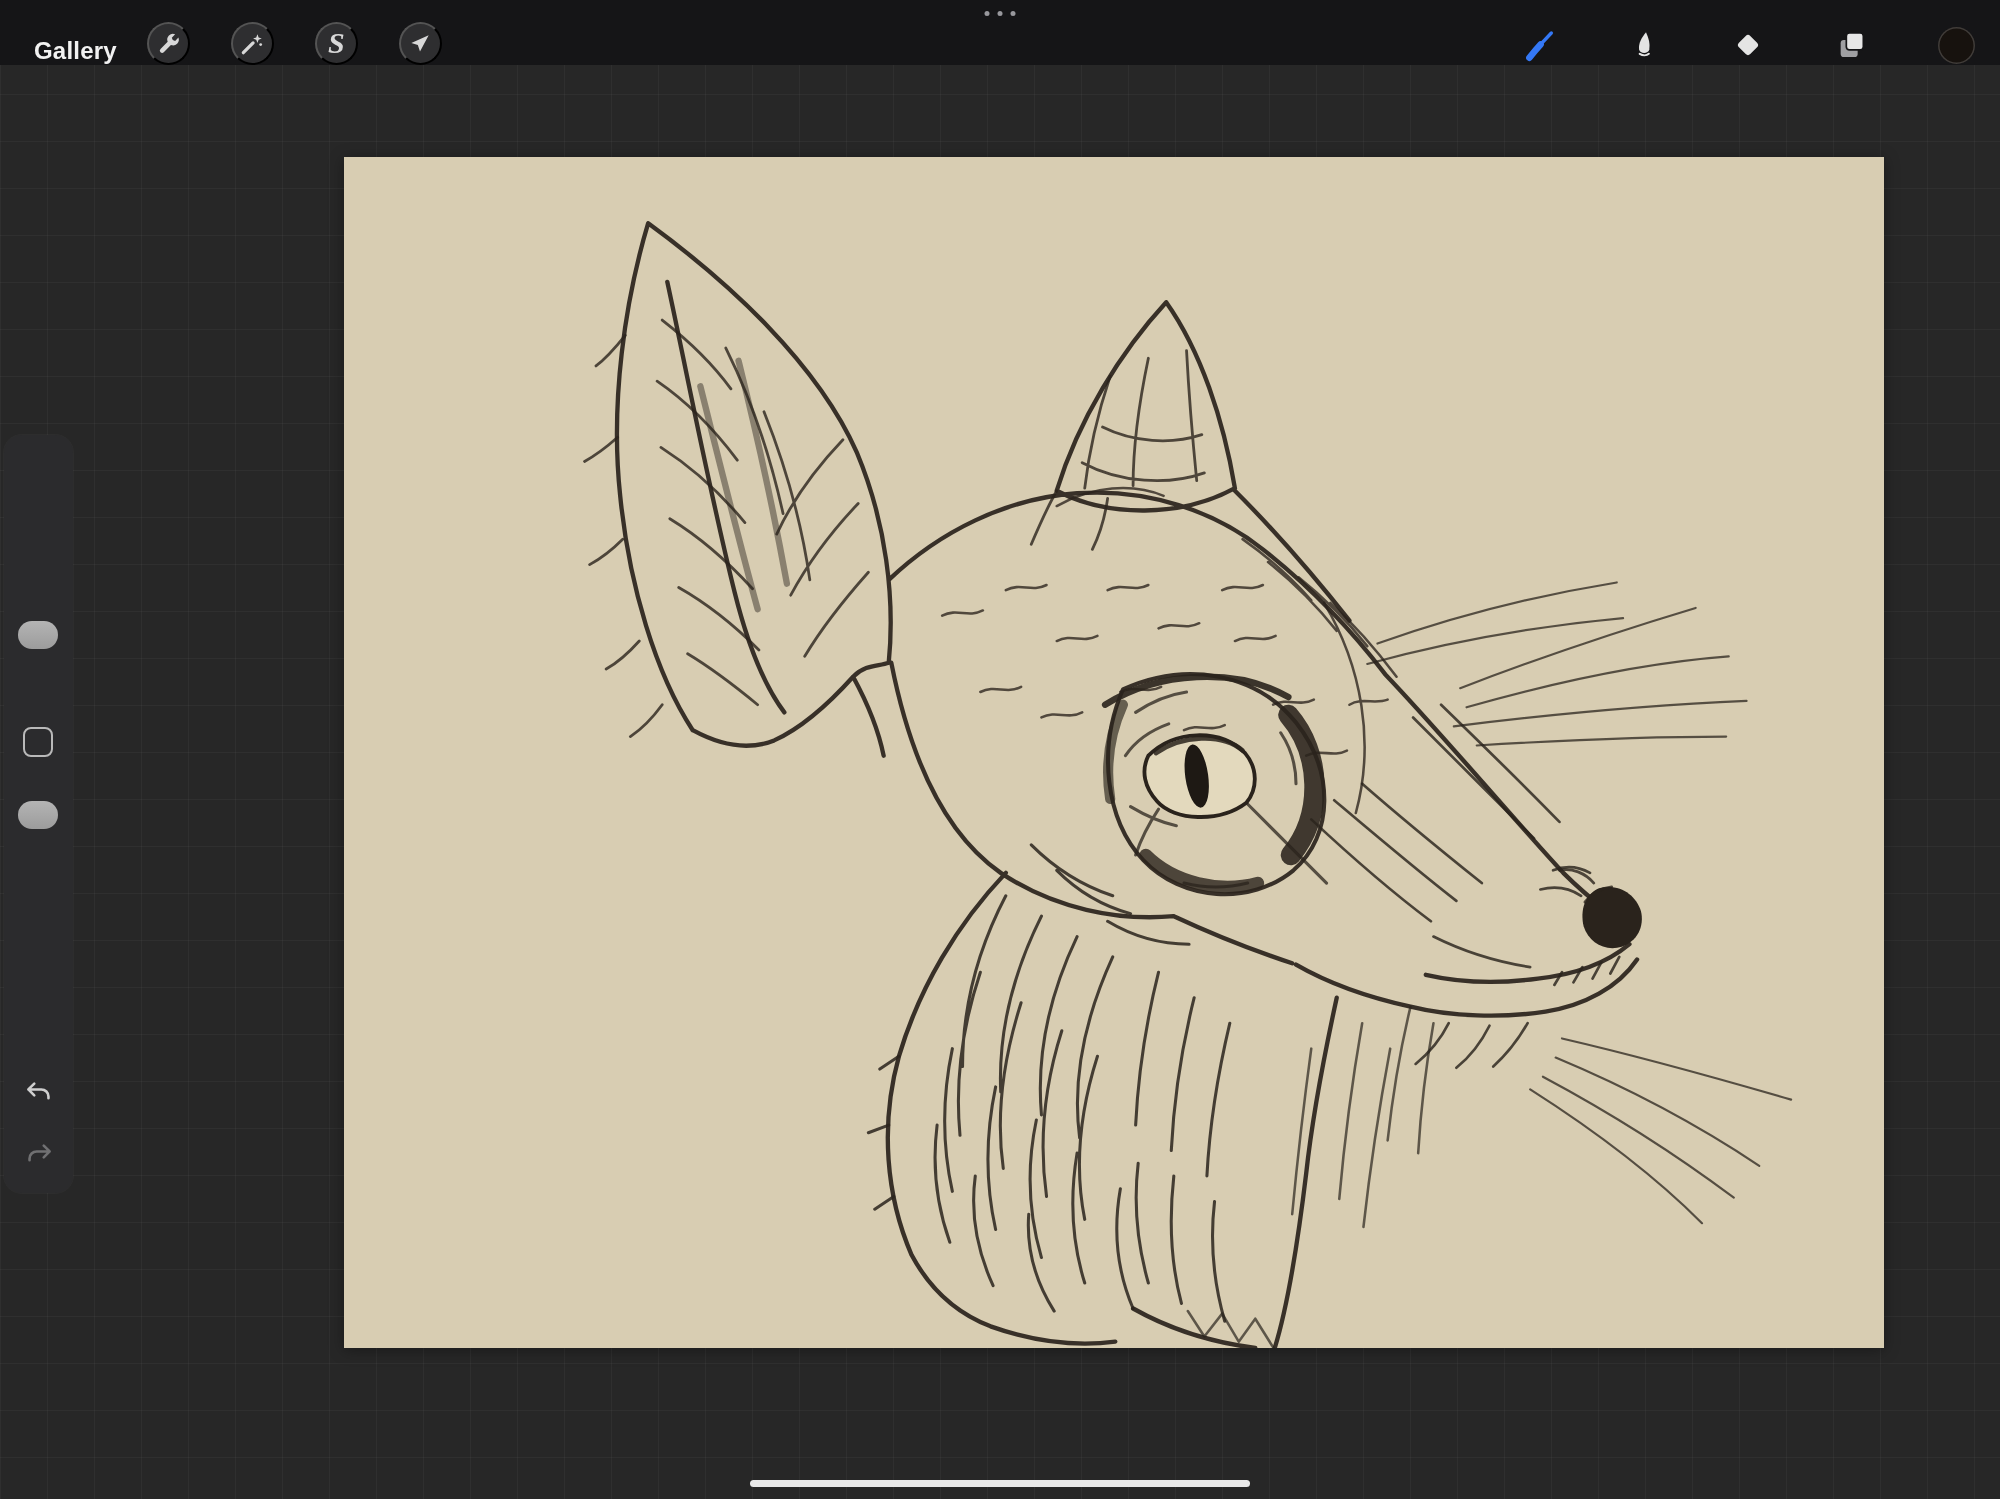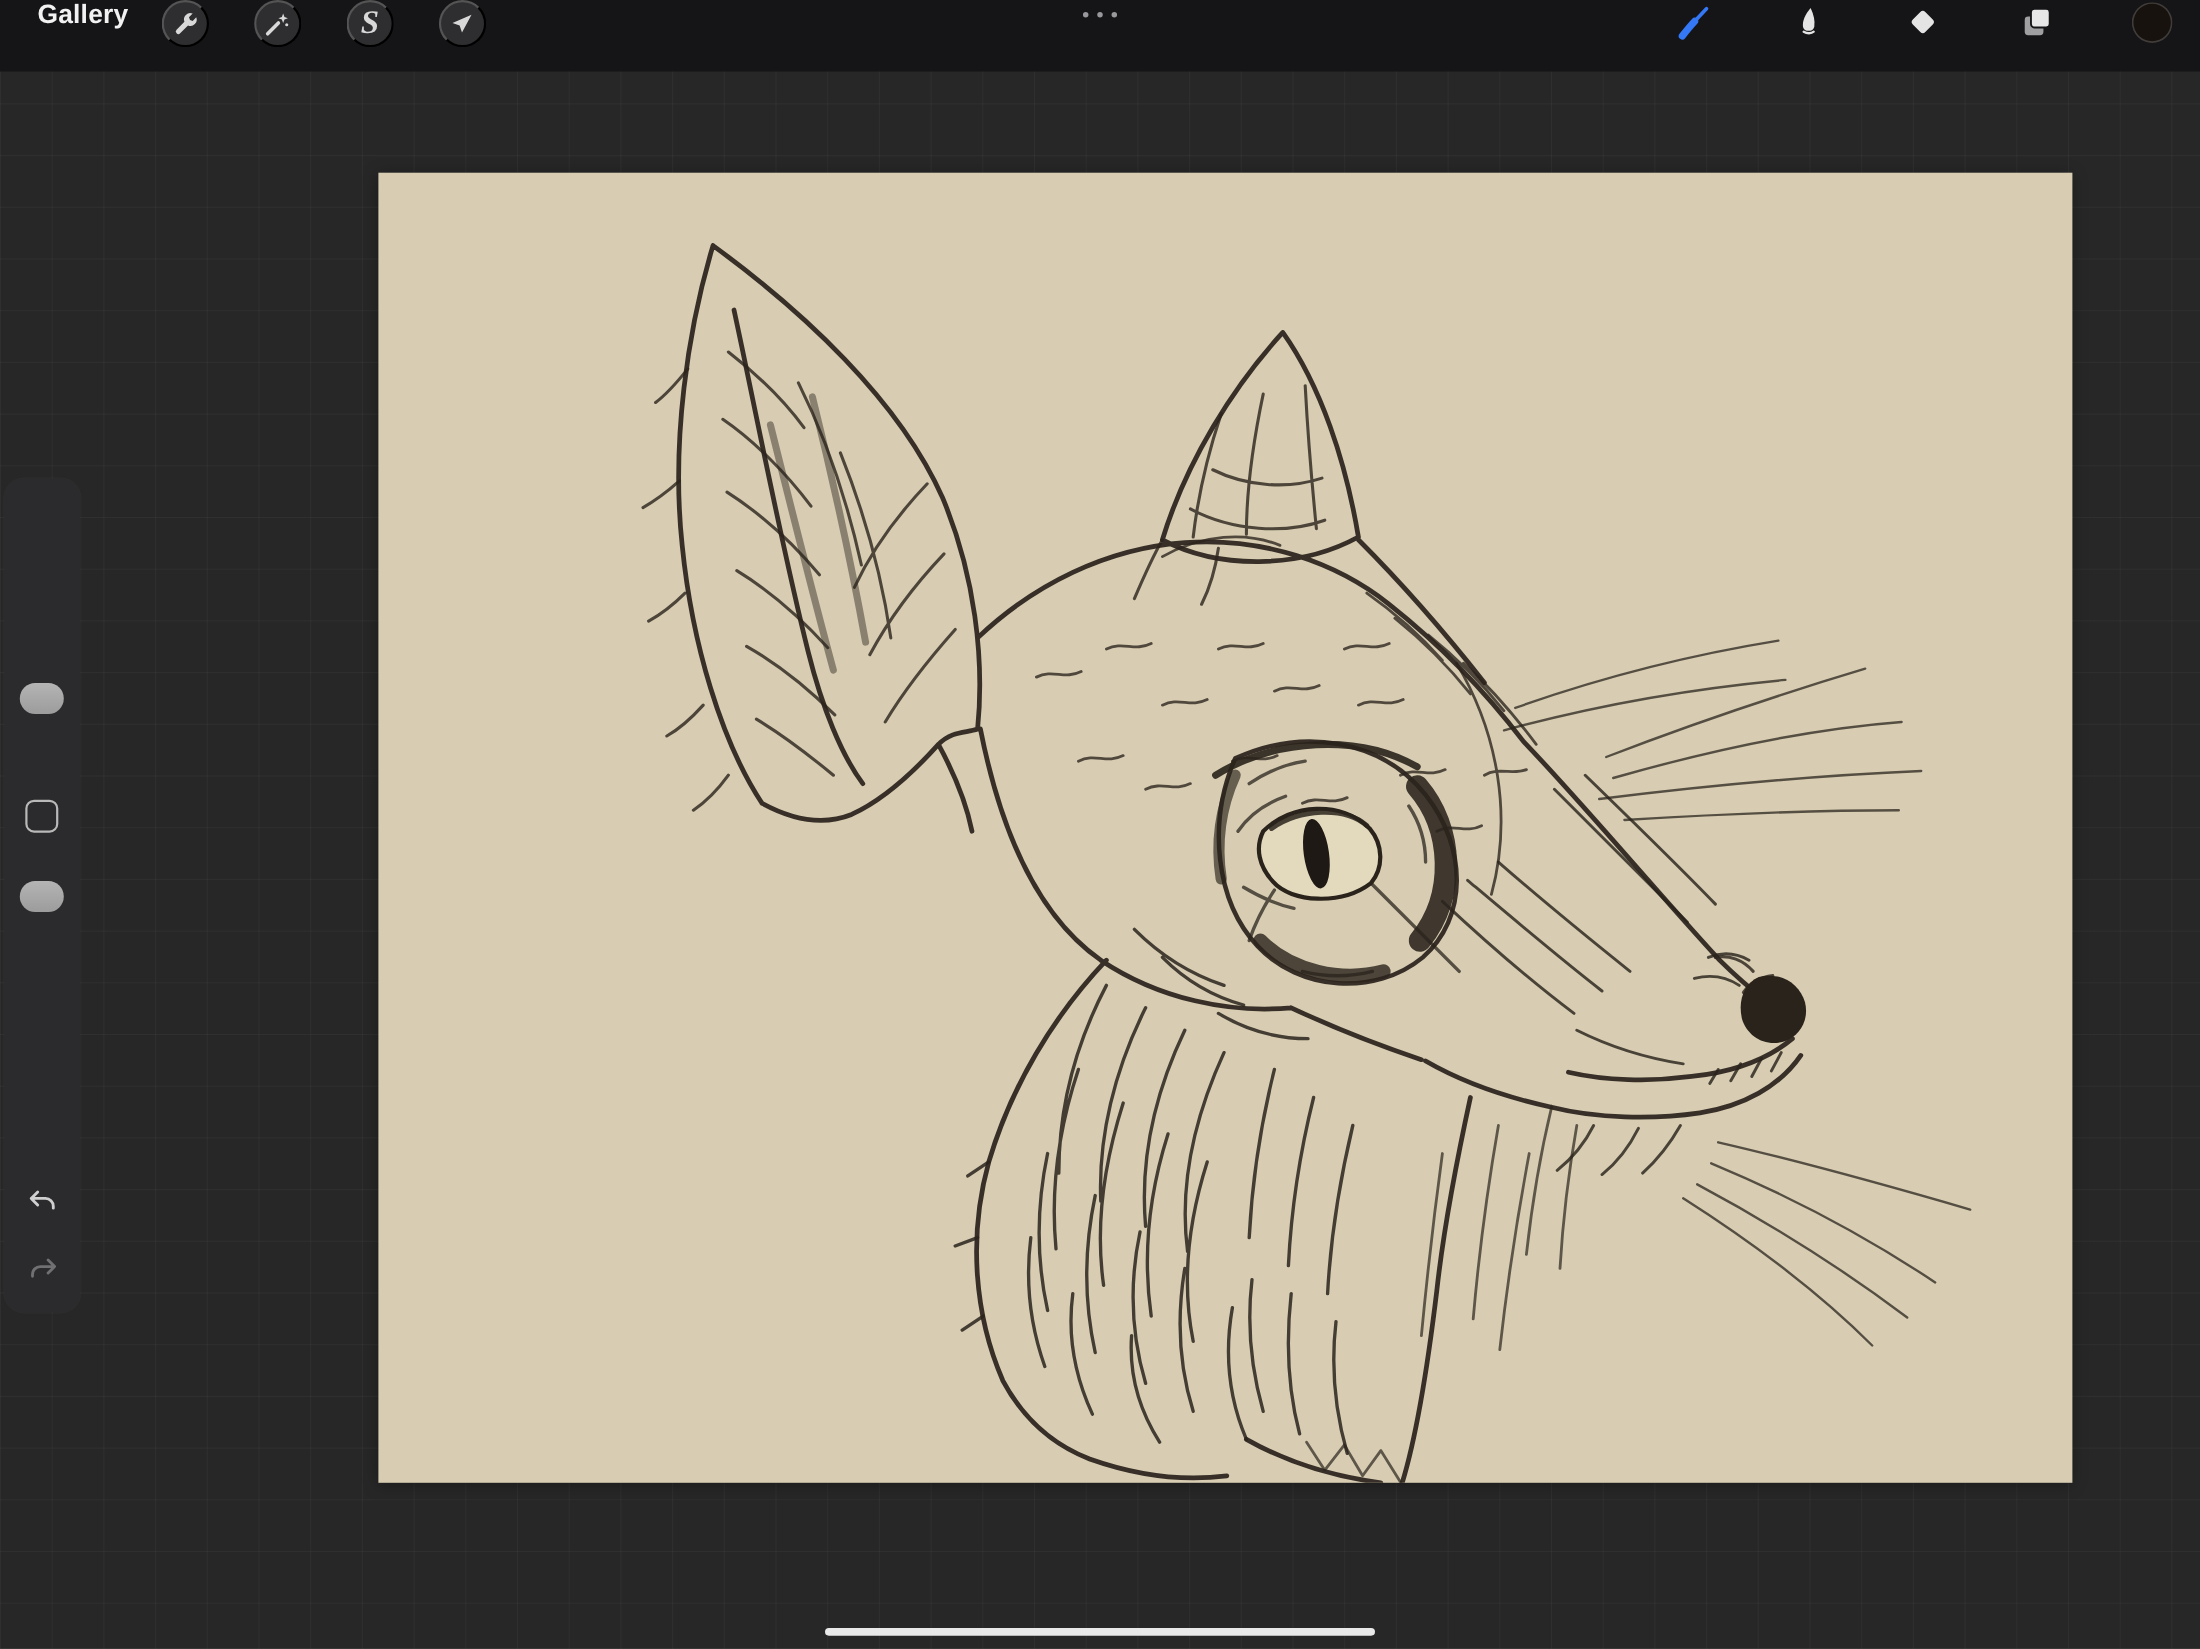--- a/index.html
+++ b/index.html
@@ -13,21 +13,21 @@
     width:2000px;height:1499px;position:relative;overflow:hidden;
     font-family:"Liberation Sans",sans-serif;
     background-color:var(--workspace-bg);
     background-image:
       linear-gradient(rgba(255,255,255,.035) 1px, transparent 1px),
       linear-gradient(90deg, rgba(255,255,255,.035) 1px, transparent 1px);
     background-size:47px 47px;
   }
   
   .topbar{position:absolute;top:0;left:0;right:0;height:65px;background:var(--topbar-bg);
-    display:flex;align-items:flex-start;z-index:10}
+    display:flex;align-items:flex-end;z-index:10}
   .gallery{color:#f2f2f2;font-size:24px;font-weight:600;margin-left:34px;letter-spacing:.2px;cursor:default}
   .circle-btn{width:43px;height:43px;border-radius:50%;background:#2e2e30;display:flex;
     align-items:center;justify-content:center;flex:0 0 auto}
   .circle-btn svg{display:block}
   .lgroup{display:flex;align-items:center;column-gap:41px;margin-left:30px}
   .rgroup{margin-left:auto;display:flex;align-items:center;column-gap:64px;padding-right:24px}
   .tool{width:40px;height:40px;display:flex;align-items:center;justify-content:center}
   .dots{position:absolute;left:50%;top:11px;transform:translateX(-50%);display:flex;gap:8px}
   .dots i{width:5px;height:5px;border-radius:50%;background:#98989d;display:block}
   .sel-s{font-family:"Liberation Serif",serif;font-style:italic;font-weight:700;font-size:30px;

